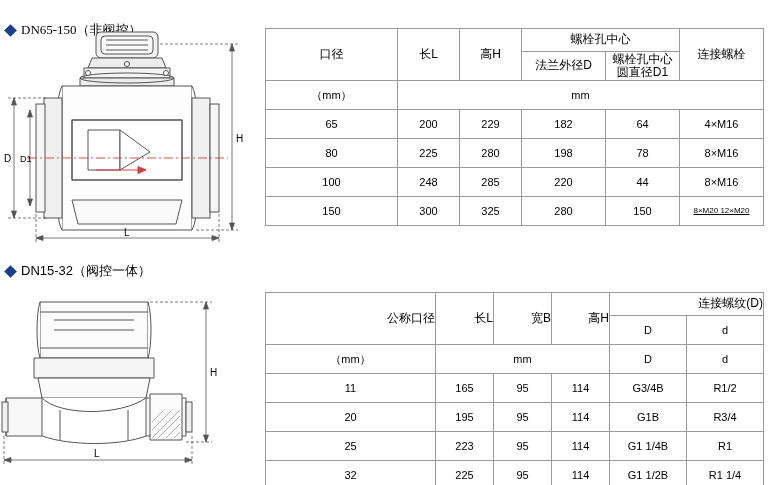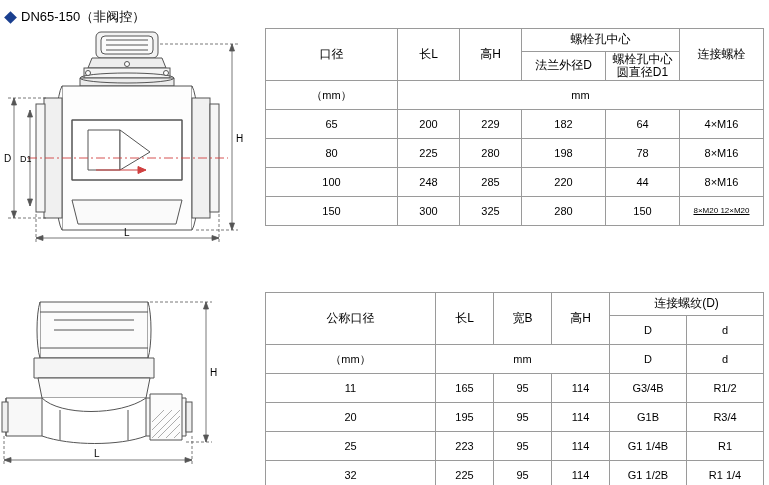--- a/index.html
+++ b/index.html
@@ -35,21 +35,21 @@
     height: 9px;
     background: #1a3f8f;
     transform: rotate(45deg);
     display: inline-block;
     flex: 0 0 auto;
   }
   .heading-text {
     font-size: 13px;
     letter-spacing: 0px;
   }
-  #heading-1 { left: 6px; top: 8px; }
+  #heading-1 { left: 6px; top: 21px; font-family: Liberation Serif, serif; }
   #heading-2 { left: 6px; top: 262px; }
 
   
   .drawing {
     position: absolute;
   }
   #drawing-1 { left: 0px; top: 24px; width: 258px; height: 220px; }
   #drawing-2 { left: 0px; top: 286px; width: 258px; height: 200px; }
 
   
@@ -74,21 +74,21 @@
     width: 498px;
   }
   #table-1 td { height: 28px; }
   #table-1 .r-head td { height: 22px; }
   #table-2 {
     left: 265px;
     top: 292px;
     width: 498px;
   }
   #table-2 td { height: 28px; }
-  #table-2 .r-head td { height: 22px; }
+  #table-2 .r-head td { height: 22px; text-align: right; }
   .small { font-size: 12px; line-height: 1.1; }
   .tiny { font-size: 8px; line-height: 1.1; text-decoration: underline; }
   .hdr { font-size: 12px; }
 </style>
 </head>
 <body>
 
 <div class="page">
 
   <div class="heading" id="heading-1">
@@ -229,20 +229,24 @@
         <td>150</td>
         <td>300</td>
         <td>325</td>
         <td>280</td>
         <td>150</td>
         <td class="tiny">8×M20  12×M20</td>
       </tr>
     </tbody>
   </table>
 
+  <div class="heading" id="heading-2">
+    <span class="diamond"></span>
+    <span class="heading-text">DN15-32（阀控一体）</span>
+  </div>
 
   <div class="drawing" id="drawing-2">
     <svg width="258" height="200" viewBox="0 0 258 200" xmlns="http://www.w3.org/2000/svg">
       <g fill="none" stroke="#555" stroke-width="1">
 
         <path d="M40 16 L148 16 L148 72 L40 72 Z" fill="#fbfbfb"></path>
         <path d="M40 16 C 36 28, 36 60, 40 72" fill="#fbfbfb"></path>
         <path d="M148 16 C 152 28, 152 60, 148 72" fill="#fbfbfb"></path>
         <line x1="40" y1="26" x2="148" y2="26"></line>
         <line x1="40" y1="62" x2="148" y2="62"></line>

